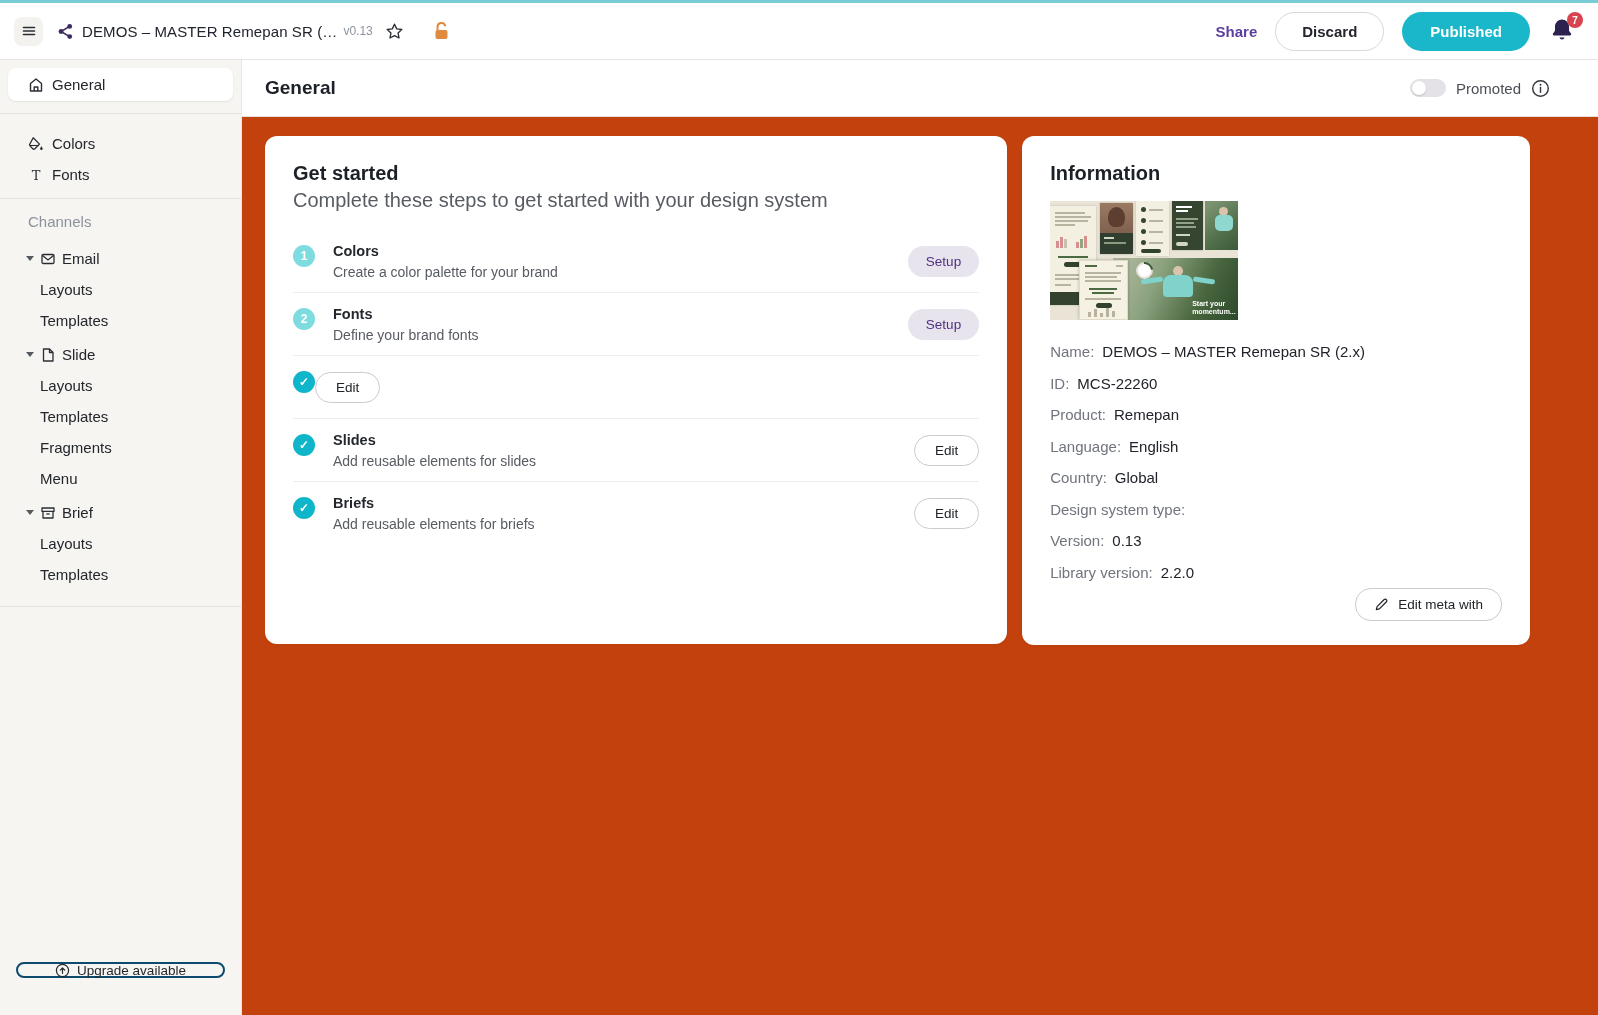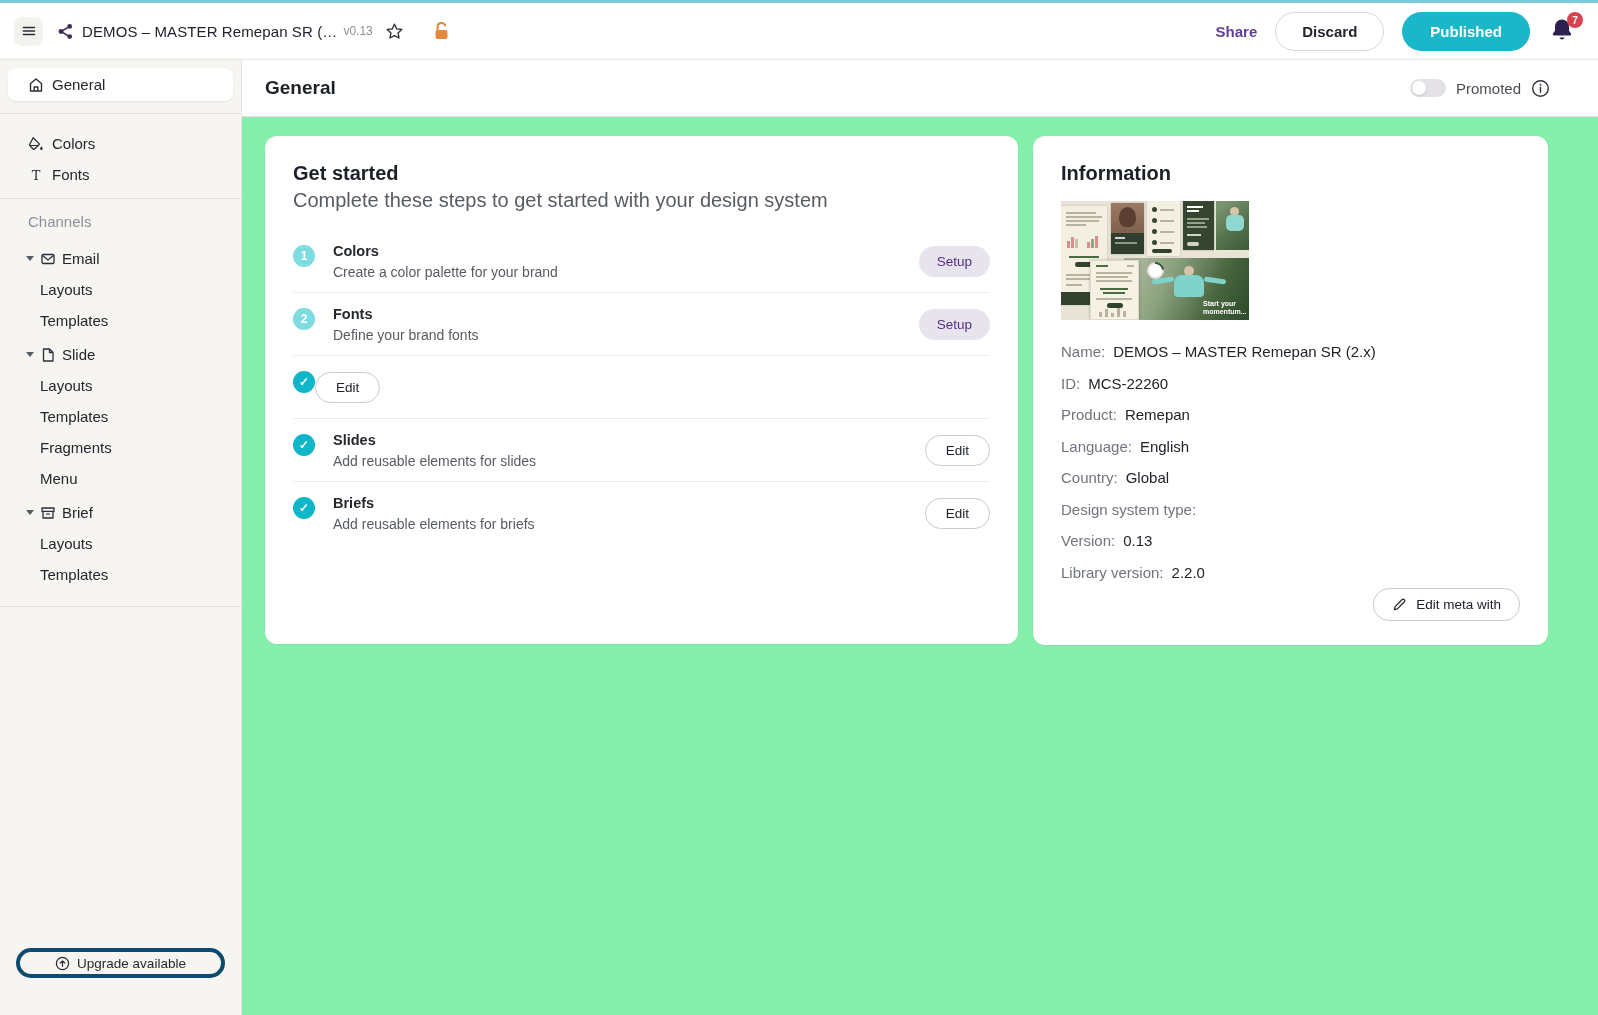--- a/index.html
+++ b/index.html
@@ -30,33 +30,33 @@
 
   
   .sidebar { width:242px; flex:0 0 auto; background:#f6f5f2; border-right:1px solid #e9e7e3; position:relative; display:flex; flex-direction:column; }
   .side-item { display:flex; align-items:center; gap:8px; height:31px; padding-left:28px; font-size:15px; color:#23262b; cursor:pointer; }
   .side-item.selected { background:#fff; border-radius:8px; margin:8px 8px 4px 8px; height:33px; padding-left:20px; box-shadow:0 1px 2px rgba(0,0,0,.08); }
   .side-divider { border-top:1px solid #e4e2de; margin:8px 0; }
   .side-section { font-size:15px; color:#8d919a; padding:6px 0 10px 28px; }
   .chan-parent { display:flex; align-items:center; gap:6px; height:31px; padding-left:26px; font-size:15px; color:#23262b; cursor:pointer; margin-top:3px; }
   .caret { width:0; height:0; border-left:4px solid transparent; border-right:4px solid transparent; border-top:5px solid #555a61; display:inline-block; }
   .chan-child { height:31px; display:flex; align-items:center; padding-left:40px; font-size:15px; color:#23262b; cursor:pointer; }
-  .upgrade-btn { position:absolute; left:16px; right:16px; bottom:37px; height:30px; border:4px solid #0c4a6e; border-radius:16px; background:transparent; font-size:13.5px; color:#26292e; display:flex; align-items:center; justify-content:center; gap:7px; cursor:pointer; font-family:inherit; }
+  .upgrade-btn { position:absolute; left:16px; right:16px; bottom:37px; height:16px; border:2px solid #0c4a6e; border-radius:16px; background:transparent; font-size:13.5px; color:#26292e; display:flex; align-items:center; justify-content:center; gap:7px; cursor:pointer; font-family:inherit; }
 
   
   .main { flex:1; display:flex; flex-direction:column; min-width:0; }
   .main-header { height:57px; background:#fff; border-bottom:1px solid #e3e2e0; display:flex; align-items:center; padding:0 48px 0 23px; flex:0 0 auto; }
   .page-title { font-size:19px; font-weight:600; color:#1c2027; }
   .promoted-wrap { margin-left:auto; display:flex; align-items:center; gap:10px; }
   .toggle { width:36px; height:18px; border-radius:9px; background:#e4e2e6; position:relative; cursor:pointer; }
   .toggle .knob { position:absolute; top:2px; left:2px; width:14px; height:14px; border-radius:50%; background:#fff; box-shadow:0 1px 2px rgba(0,0,0,.15); }
   .promoted-label { font-size:15px; color:#4b4f55; }
   .info-icon { width:19px; height:19px; cursor:pointer; display:flex; }
 
-  .content { flex:1; background:#86efac; padding:19px 50px 0 23px; display:flex; gap:15px; align-items:flex-start; }
+  .content { flex:1; background:#c2410c; padding:19px 68px 0 23px; display:flex; gap:15px; align-items:flex-start; }
   .card { background:#fff; border-radius:12px; box-shadow:0 1px 3px rgba(0,0,0,.04); min-height:508px; }
 
   
   .card-get-started { width:753px; padding:26px 28px 24px 28px; }
   .gs-title { font-size:20px; font-weight:600; color:#1c2027; }
   .gs-subtitle { font-size:20px; color:#575b62; margin-top:4px; }
   .steps { margin-top:18px; }
   .step-row { display:flex; align-items:center; padding:12px 0; border-bottom:1px solid #ededed; min-height:63px; }
   .step-row:last-child { border-bottom:none; }
   .step-ind { width:22px; height:22px; border-radius:50%; flex:0 0 auto; display:flex; align-items:center; justify-content:center; font-size:12px; font-weight:600; color:#fff; align-self:flex-start; margin-top:3px; }

